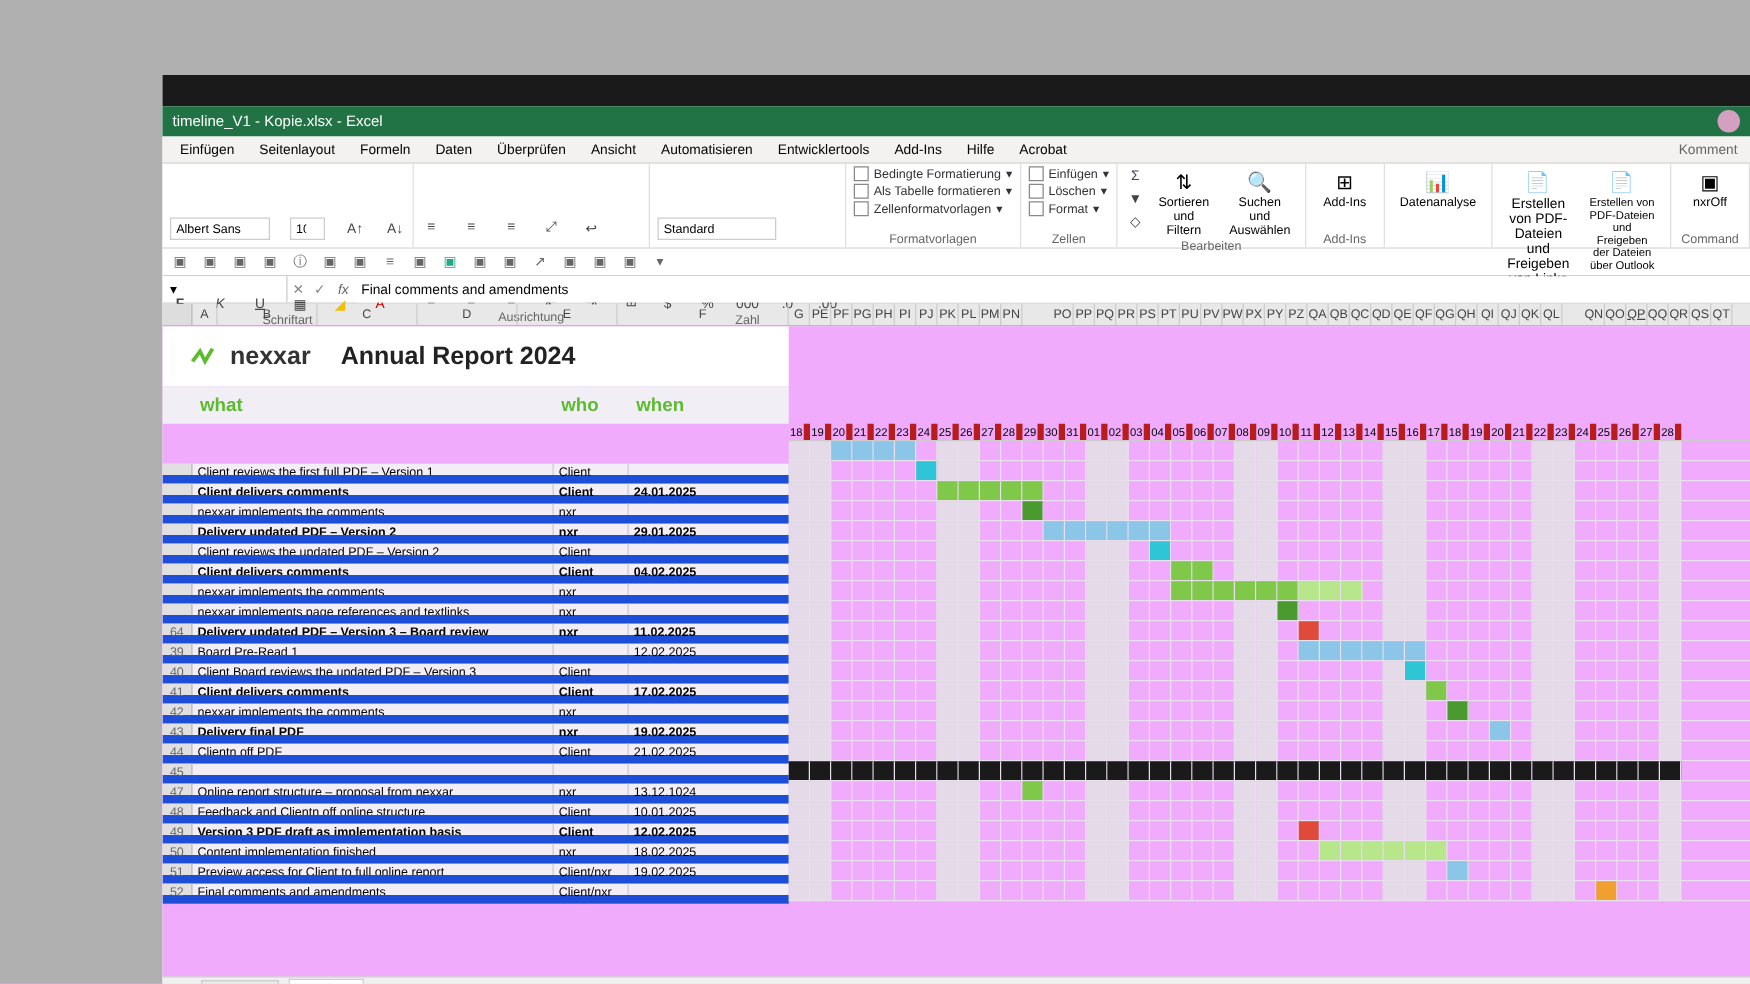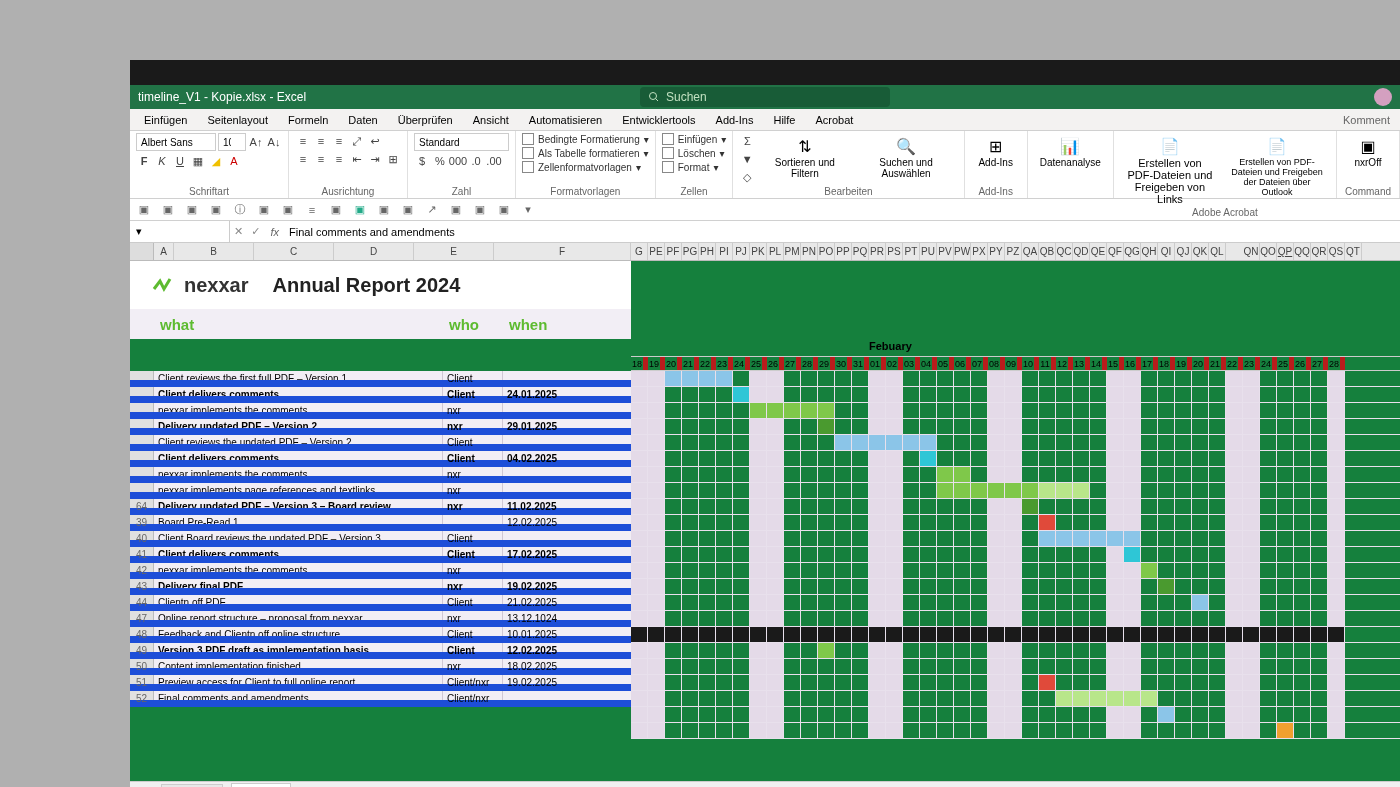--- a/index.html
+++ b/index.html
@@ -92,21 +92,21 @@
     color: #666;
     font-size: 10px;
     padding-bottom: 1px;
   }
   .ribbon-controls {
     display: flex;
     gap: 4px;
     align-items: flex-start;
   }
   .ribbon-col { display: flex; flex-direction: column; gap: 2px; }
-  .ribbon-row { display: flex; gap: 2px; align-items: center; }
+  .ribbon-row { display: flex; gap: 16px; align-items: center; margin-top: 41px; }
   .font-select {
     border: 1px solid #ccc;
     height: 18px;
     font-size: 10px;
     padding: 0 14px 0 4px;
     background: #fff;
   }
   .font-name { width: 80px; }
   .font-size { width: 28px; }
   .number-fmt { width: 95px; }
@@ -199,21 +199,21 @@
   .col-headers .rowh { width: 24px; border-right: 1px solid #bbb; background: #ddd; }
   .col-headers .ch {
     border-right: 1px solid #ccc;
     text-align: center;
     line-height: 18px;
     color: #444;
     flex: 0 0 auto;
   }
 
   
-  .sheet { position: relative; background: #15803d; overflow: hidden; }
+  .sheet { position: relative; background: #f0abfc; overflow: hidden; }
 
   .sheet-left {
     position: absolute;
     left: 0; top: 0;
     width: 501px;
   }
   .sheet-left .title-row {
     height: 48px;
     display: flex;
     align-items: center;
@@ -362,27 +362,20 @@
     font-weight: 600;
   }
 </style>
 </head>
 <body>
 
 <div class="monitor-frame">
 
   <div class="title-bar">
     <span class="doc-title">timeline_V1 - Kopie.xlsx - Excel</span>
-    <div class="search-box">
-      <svg width="12" height="12" viewBox="0 0 24 24" fill="none" stroke="#c0e0c0" stroke-width="2">
-          <circle cx="10" cy="10" r="7"></circle>
-          <line x1="20" y1="20" x2="15" y2="15"></line>
-        </svg>
-      <span>Suchen</span>
-    </div>
     <div class="avatar"></div>
   </div>
 
   <div class="ribbon-tabs">
     <span class="tab">Einfügen</span>
     <span class="tab">Seitenlayout</span>
     <span class="tab">Formeln</span>
     <span class="tab">Daten</span>
     <span class="tab">Überprüfen</span>
     <span class="tab">Ansicht</span>
@@ -570,21 +563,21 @@
         <div class="ch" style="width: 17px;">PE</div>
         <div class="ch" style="width: 17px;">PF</div>
         <div class="ch" style="width: 17px;">PG</div>
         <div class="ch" style="width: 17px;">PH</div>
         <div class="ch" style="width: 17px;">PI</div>
         <div class="ch" style="width: 17px;">PJ</div>
         <div class="ch" style="width: 17px;">PK</div>
         <div class="ch" style="width: 17px;">PL</div>
         <div class="ch" style="width: 17px;">PM</div>
         <div class="ch" style="width: 17px;">PN</div>
-        <div class="ch" style="width: 17px;">PO</div>
+        <div class="ch" style="width: 17px; margin-left: 24px;">PO</div>
         <div class="ch" style="width: 17px;">PP</div>
         <div class="ch" style="width: 17px;">PQ</div>
         <div class="ch" style="width: 17px;">PR</div>
         <div class="ch" style="width: 17px;">PS</div>
         <div class="ch" style="width: 17px;">PT</div>
         <div class="ch" style="width: 17px;">PU</div>
         <div class="ch" style="width: 17px;">PV</div>
         <div class="ch" style="width: 17px;">PW</div>
         <div class="ch" style="width: 17px;">PX</div>
         <div class="ch" style="width: 17px;">PY</div>
@@ -715,20 +708,26 @@
             <div class="who">nxr</div>
             <div class="when">19.02.2025</div>
           </div>
           <div class="task-row">
             <div class="rn">44</div>
             <div class="what">Clientn off PDF</div>
             <div class="who">Client</div>
             <div class="when">21.02.2025</div>
           </div>
           <div class="task-row">
+            <div class="rn">45</div>
+            <div class="what"></div>
+            <div class="who"></div>
+            <div class="when"></div>
+          </div>
+          <div class="task-row">
             <div class="rn">47</div>
             <div class="what">Online report structure – proposal from nexxar</div>
             <div class="who">nxr</div>
             <div class="when">13.12.1024</div>
           </div>
           <div class="task-row">
             <div class="rn">48</div>
             <div class="what">Feedback and Clientn off online structure</div>
             <div class="who">Client</div>
             <div class="when">10.01.2025</div>
@@ -756,23 +755,20 @@
             <div class="what">Final comments and amendments</div>
             <div class="who">Client/nxr</div>
             <div class="when"></div>
           </div>
         </div>
     </div>
 
     <div class="sheet-right">
       <div class="spacer-title"></div>
       <div class="spacer-header"></div>
-      <div class="month-row">
-        <span class="month-label" style="left:238px;">Febuary</span>
-      </div>
       <div class="day-row" id="day-row">
           <div class="dc">18</div>
           <div class="dc">19</div>
           <div class="dc">20</div>
           <div class="dc">21</div>
           <div class="dc">22</div>
           <div class="dc">23</div>
           <div class="dc">24</div>
           <div class="dc">25</div>
           <div class="dc">26</div>

